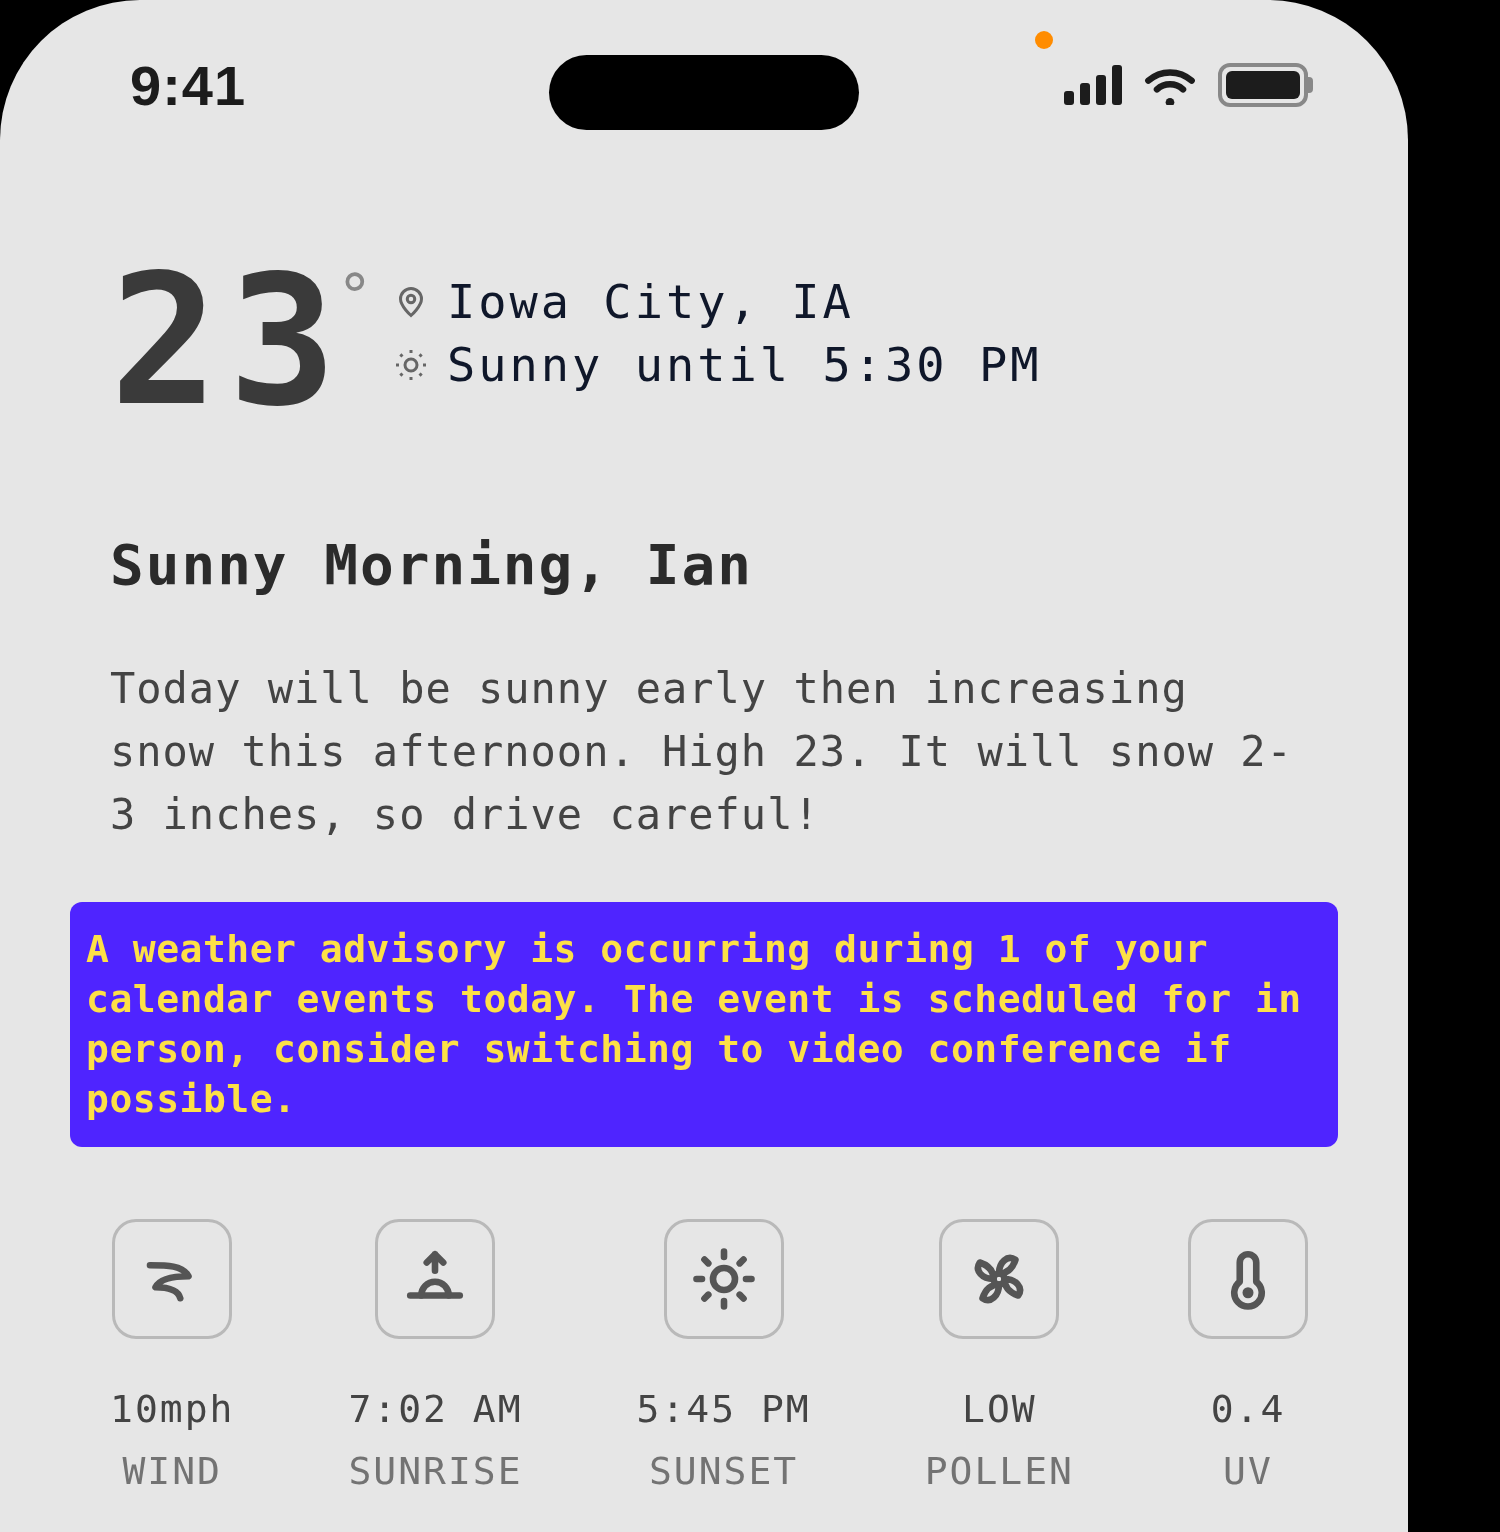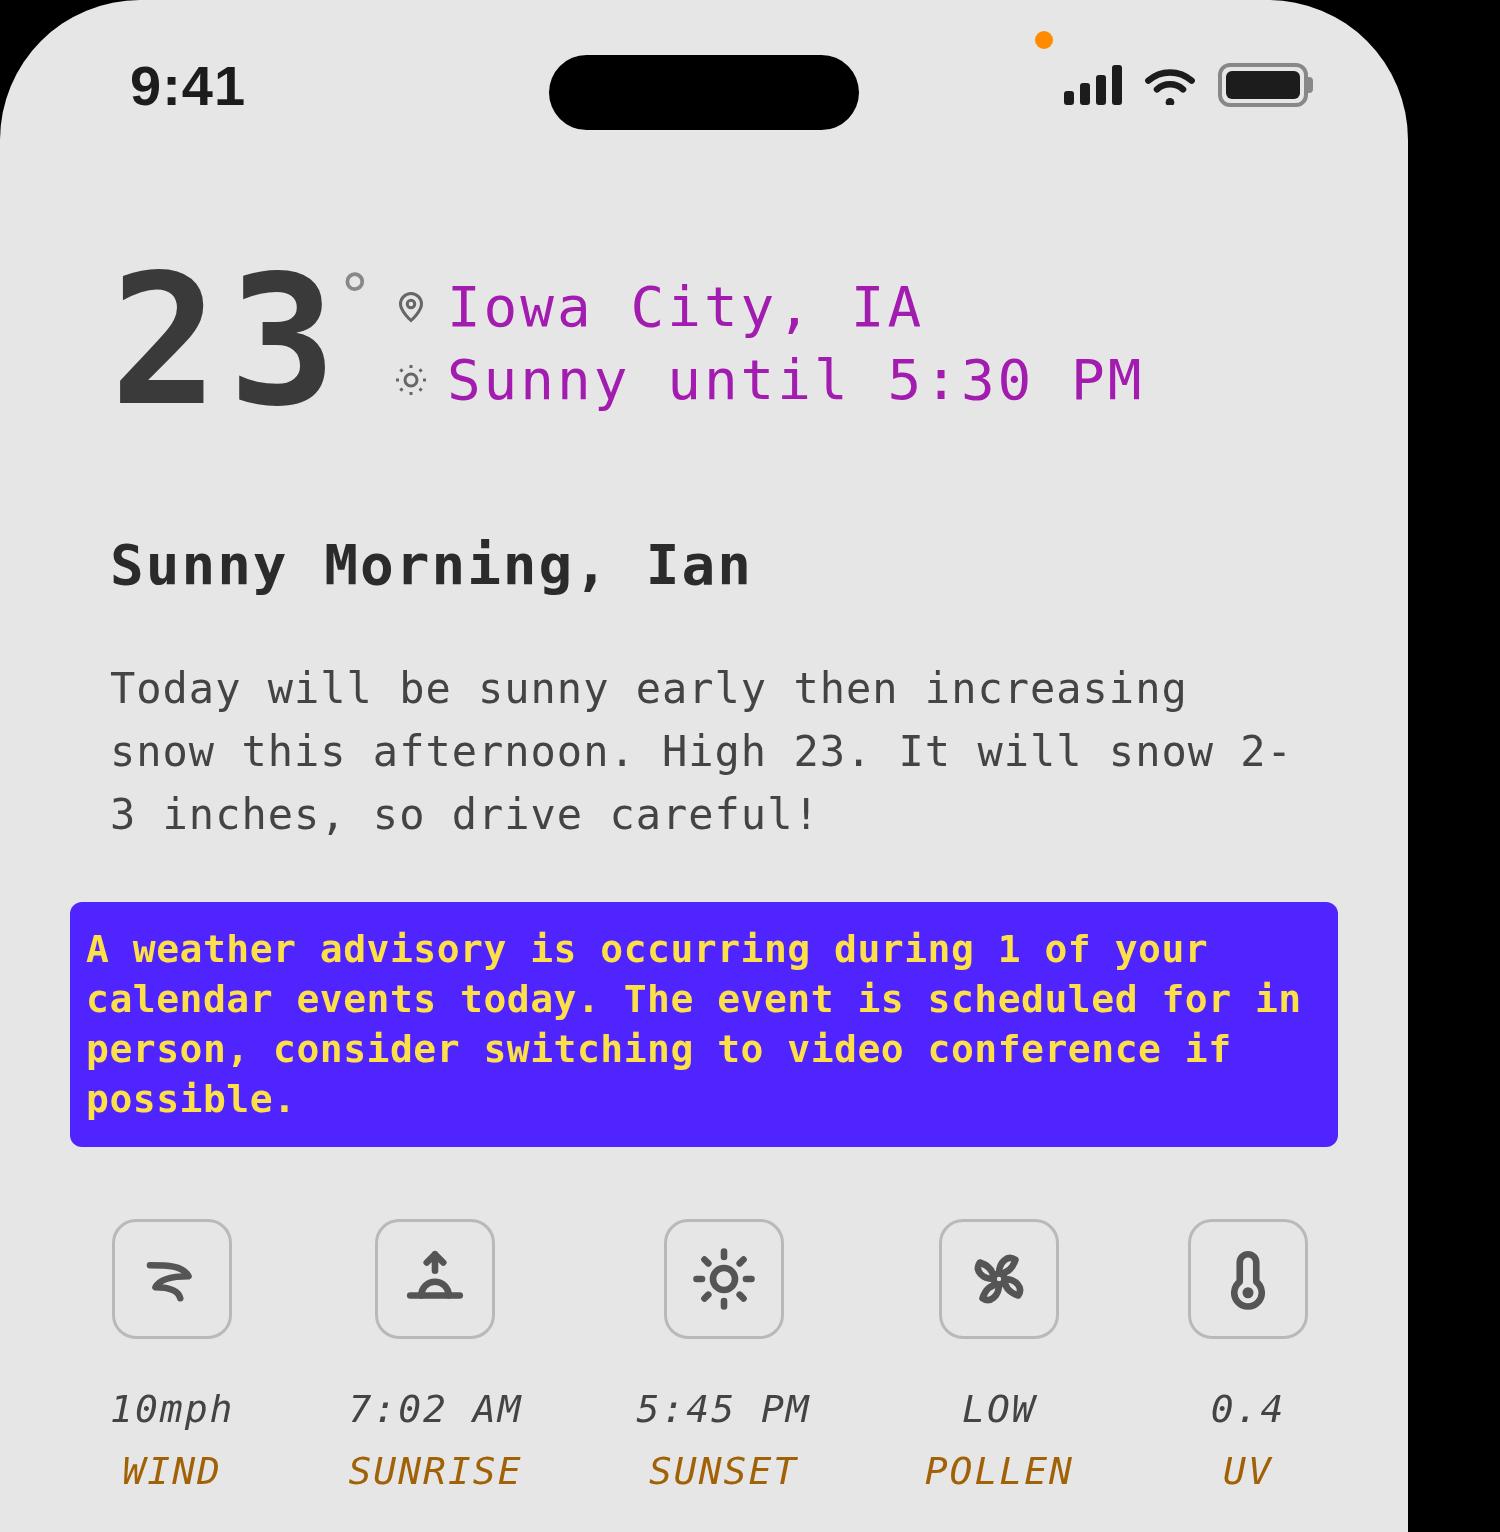--- a/index.html
+++ b/index.html
@@ -97,22 +97,22 @@
   .deg {
     font-size: 60px;
     color: #888;
     line-height: 1;
     margin-top: 6px;
     margin-left: -10px;
   }
   .hero-meta {
     display:flex; flex-direction:column; gap: 8px;
     padding-top: 14px;
-    font-size: 56px;
-    color: #a21caf;
+    font-size: 47px;
+    color: #0f172a;
     letter-spacing: 3px;
   }
   .meta-line { display:flex; align-items:center; gap: 18px; }
   .meta-line svg { width: 36px; height: 36px; flex:none; stroke:#666; fill:none; stroke-width:2;}
   
   .greeting {
     margin-top: 110px;
     font-size: 56px;
     font-weight: 700;
     color: #2b2b2b;
@@ -138,41 +138,40 @@
     line-height: 1.32;
     letter-spacing: 0.5px;
   }
   
   .stats {
     margin-top: 72px;
     display:flex;
     justify-content: space-between;
     gap: 20px;
     padding-right: 10px;
-    font-style: italic;
   }
   .stat { display:flex; flex-direction:column; align-items:center; min-width:0; }
   .stat .iconbox{
     width: 120px; height: 120px;
     border: 3px solid #b9b9b9;
     border-radius: 24px;
     display:flex; align-items:center; justify-content:center;
   }
   .stat .iconbox svg { width: 66px; height: 66px; stroke:#555; fill:none; stroke-width:2.4; stroke-linecap:round; stroke-linejoin:round;}
   .stat-value{
     margin-top: 48px;
     font-size: 38px;
     color:#444;
     letter-spacing:2px;
     white-space:nowrap;
   }
   .stat-label{
     margin-top: 18px;
     font-size: 38px;
-    color:#a16207;
+    color:#737373;
     letter-spacing:2px;
   }
 </style>
 </head>
 <body>
 
 <div class="device">
 
   <div class="notch"></div>
 

